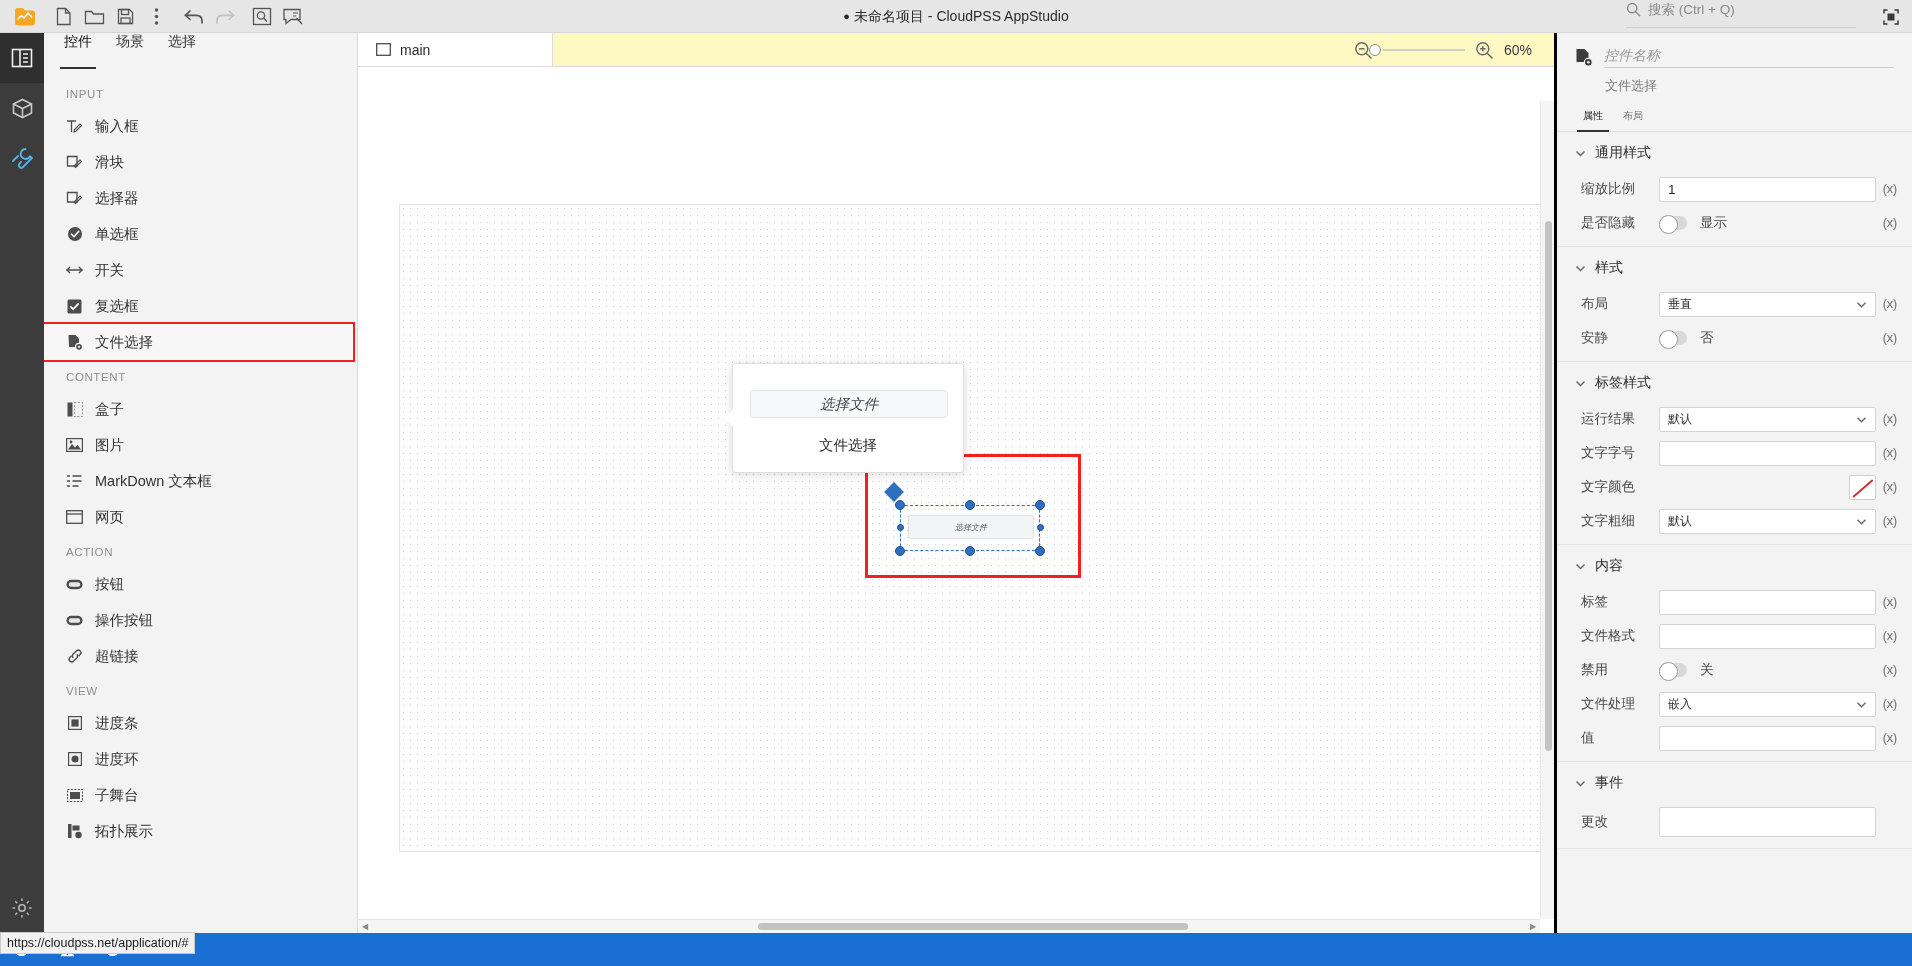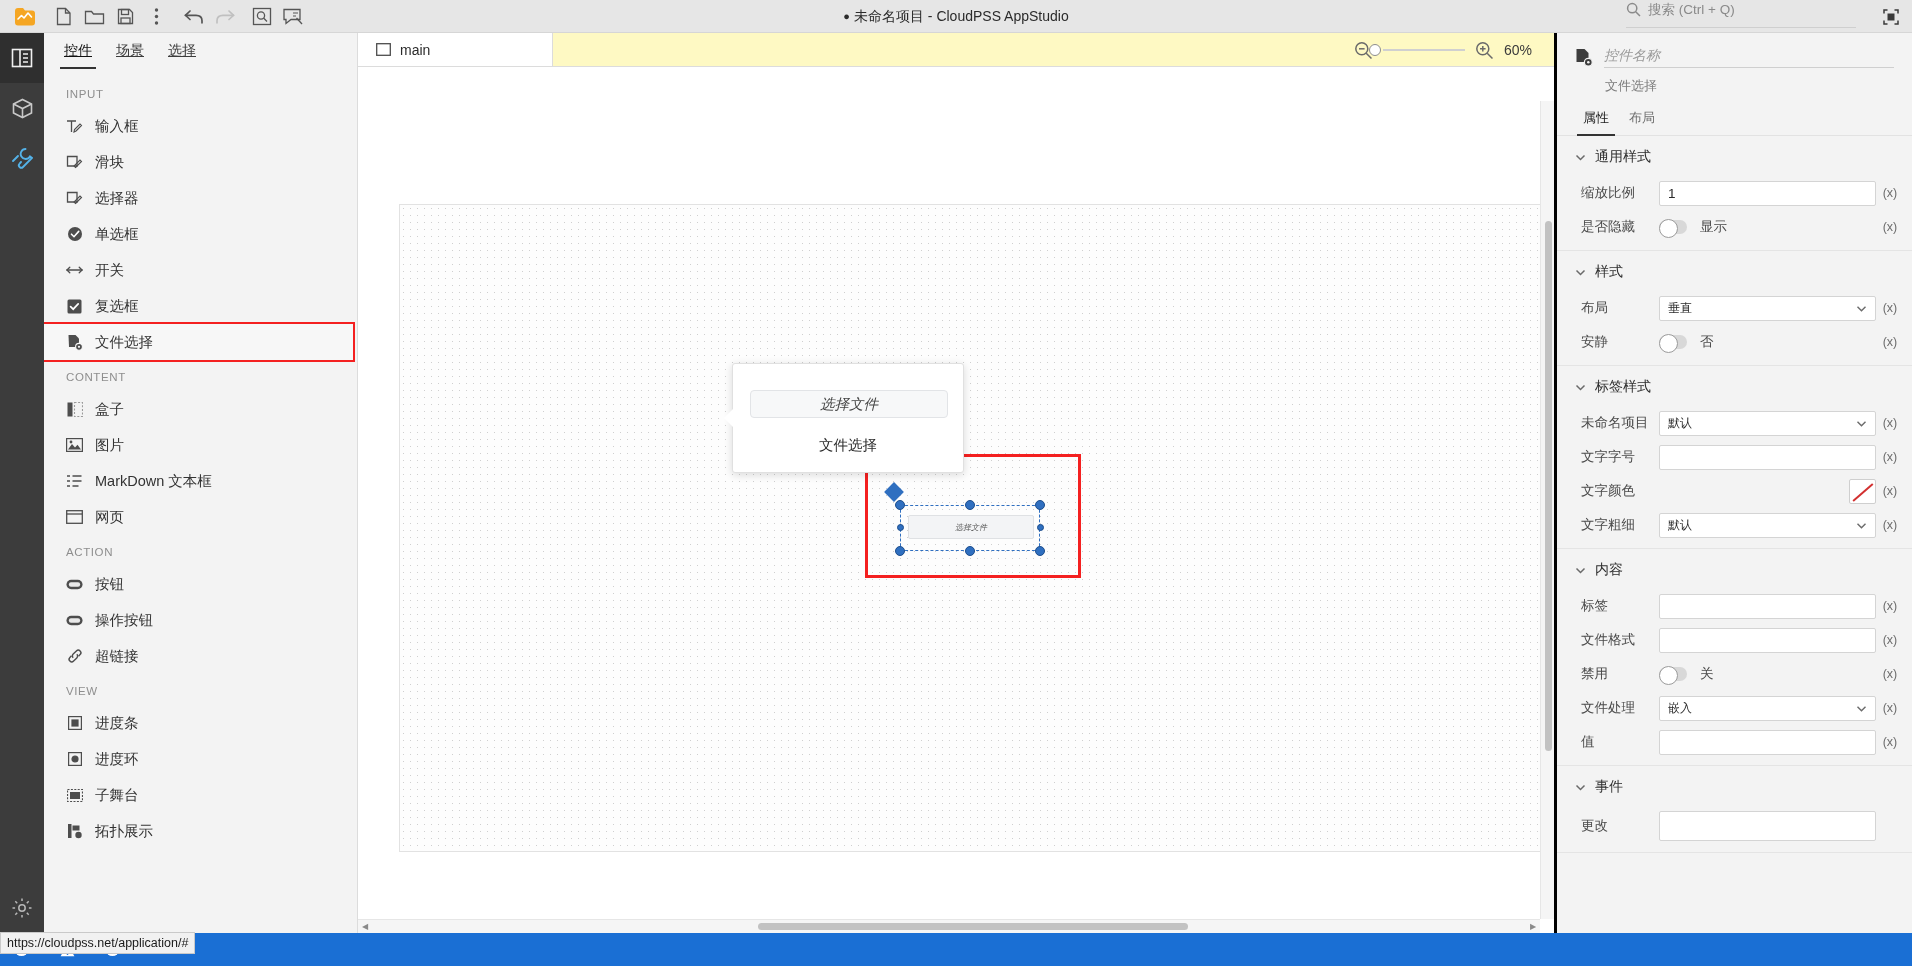--- a/index.html
+++ b/index.html
@@ -62,21 +62,21 @@
   .panel {
     position: absolute; top: 33px; left: 44px; width: 314px; height: 900px;
     background: #f3f3f3; border-right: 1px solid #dcdcdc;
     display: flex; flex-direction: column;
   }
   .panel-tabs {
     height: 36px; display: flex; align-items: stretch; padding: 0 8px;
     font-size: 14px; color: #3c3c3c; flex-shrink: 0;
   }
   .panel-tab {
-    padding: 0 12px; display: flex; align-items: center; position: relative; text-decoration: underline;
+    padding: 0 12px; display: flex; position: relative;
   }
   .panel-tab.active { color: #111; font-weight: normal; }
   .panel-tab.active::after {
     content: ""; position: absolute; left: 8px; right: 8px; bottom: 0;
     height: 2.5px; background: #333;
   }
   .panel-list { flex: 1; overflow: hidden; padding-top: 8px; }
   .group-head {
     font-size: 11.5px; letter-spacing: 0.6px; color: #8e8e8e;
     padding: 11px 0 8px 22px; text-transform: uppercase;
@@ -213,21 +213,21 @@
     font-size: 14px; color: #333; padding: 2px 0 4px 0; outline: none;
     font-family: "Liberation Sans", sans-serif;
   }
   .pname-input::placeholder { color: #9a9a9a; font-style: italic; }
   .psub { font-size: 13px; color: #7d7d7d; padding: 9px 0 0 30px; }
   .props-tabs {
     display: flex; gap: 4px; padding: 14px 18px 0 18px; flex-shrink: 0;
     border-bottom: 1px solid #e2e2e2;
   }
   .props-tab {
-    padding: 0 8px 8px 8px; font-size: 13px; color: #6f6f6f; position: relative;
+    padding: 0 8px 8px 8px; font-size: 10px; color: #6f6f6f; position: relative;
   }
   .props-tab.active { color: #1a1a1a; }
   .props-tab.active::after {
     content: ""; position: absolute; left: 2px; right: 2px; bottom: -1px;
     height: 2.5px; background: #333;
   }
   .props-body { flex: 1; overflow: hidden; }
   .sect-head {
     display: flex; align-items: center; gap: 9px;
     padding: 12px 0 10px 18px; font-size: 14px; color: #2f2f2f;
@@ -738,21 +738,21 @@
       </div>
       <div class="sect-div"></div>
 
       <div class="sect-head">
         <svg class="chev" viewBox="0 0 11 11" fill="none" stroke="#6a6a6a" stroke-width="1.5">
             <path d="M1.5 3.5 L5.5 7.5 L9.5 3.5"></path>
           </svg>
         <span>标签样式</span>
       </div>
       <div class="prow">
-        <div class="prow-label">未命名项目</div>
+        <div class="prow-label">运行结果</div>
         <div class="prow-field">
           <div class="pselect">
             <span>默认</span>
             <svg width="11" height="11" viewBox="0 0 11 11" fill="none" stroke="#6a6a6a" stroke-width="1.4">
                 <path d="M1.5 3.8 L5.5 7.8 L9.5 3.8"></path>
               </svg>
           </div>
         </div>
         <div class="pvarbtn">(x)</div>
       </div>

